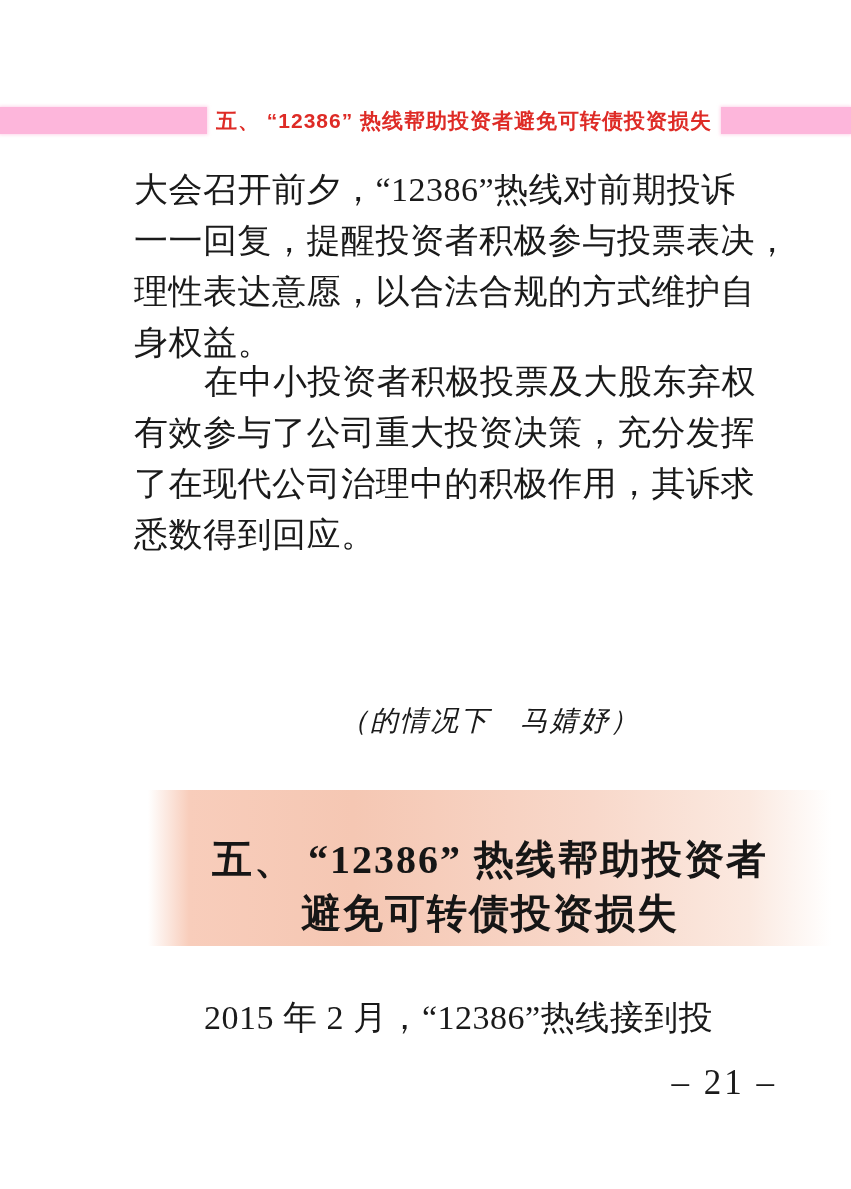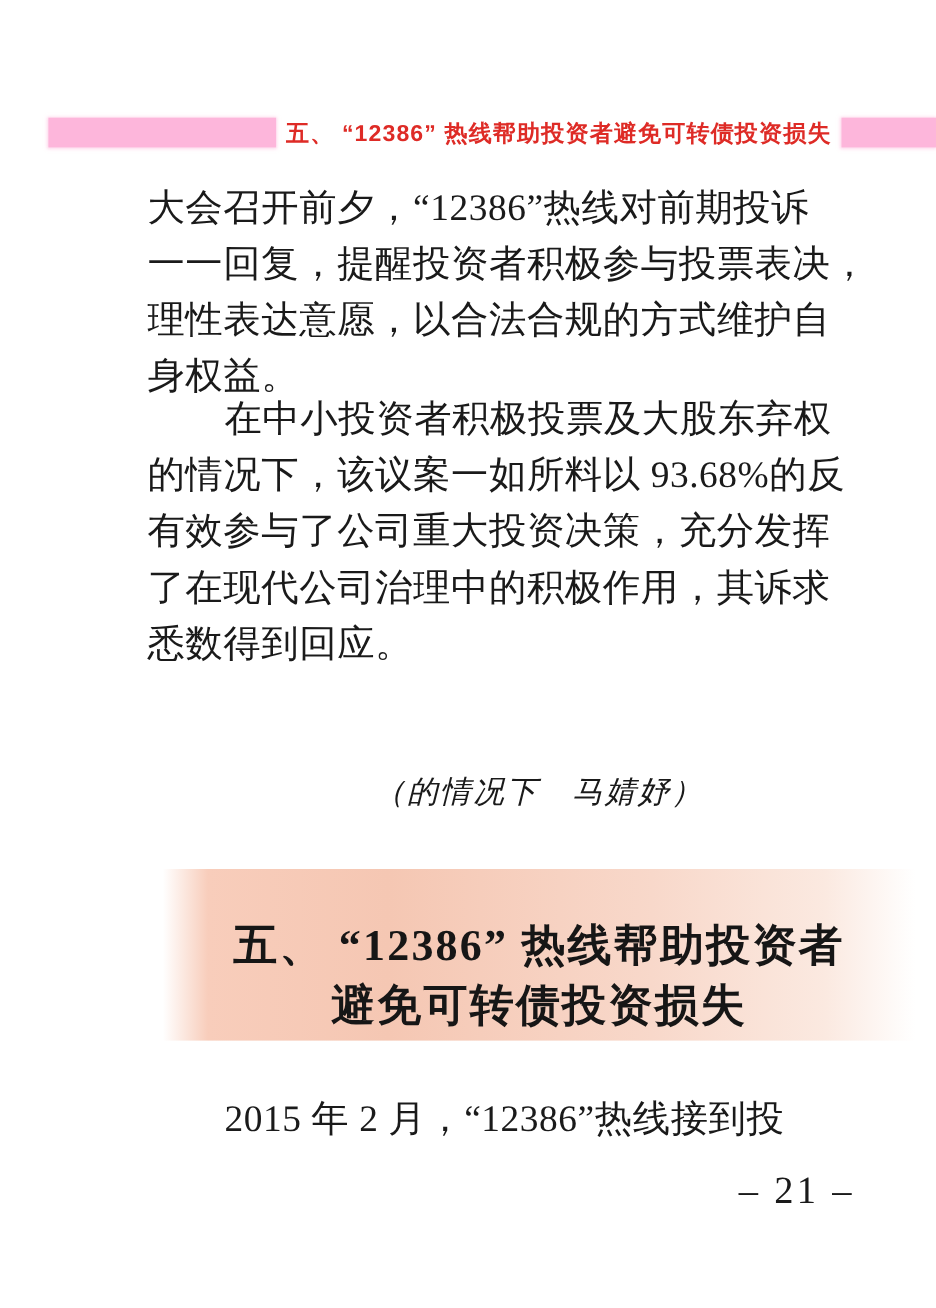--- a/index.html
+++ b/index.html
@@ -13,21 +13,20 @@
     font-family: "Liberation Serif", "DejaVu Serif", serif;
     color: #1a1a1a;
   }
 
   
   .running-header {
     position: absolute;
     top: 107px; left: 0; right: 0;
     height: 27px;
     display: flex;
-    padding-left: 44px;
   }
   .header-bar {
     height: 27px;
     background: #fdb6db;
     box-shadow: 0 0 3px 1px rgba(253,182,219,.55);
   }
   .header-bar.left { width: 207px; }
   .header-bar.right { flex: 1; }
   .running-header-text {
     padding: 0 9px;
@@ -120,21 +119,20 @@
 
   <div class="body-block para para-1">
     <div class="line">大会召开前夕，“12386”热线对前期投诉</div>
     <div class="line">一一回复，提醒投资者积极参与投票表决，</div>
     <div class="line">理性表达意愿，以合法合规的方式维护自</div>
     <div class="line">身权益。</div>
   </div>
 
   <div class="body-block para para-2">
     <div class="line indented">在中小投资者积极投票及大股东弃权</div>
-    <div class="line">的情况下，该议案一如所料以 93.68%的反</div>
     <div class="line">有效参与了公司重大投资决策，充分发挥</div>
     <div class="line">了在现代公司治理中的积极作用，其诉求</div>
     <div class="line">悉数得到回应。</div>
   </div>
 
   <div class="attribution">（的情况下　马婧妤）</div>
 
   <div class="section-heading">
     <div class="h-line">五、 “12386” 热线帮助投资者</div>
     <div class="h-line">避免可转债投资损失</div>

